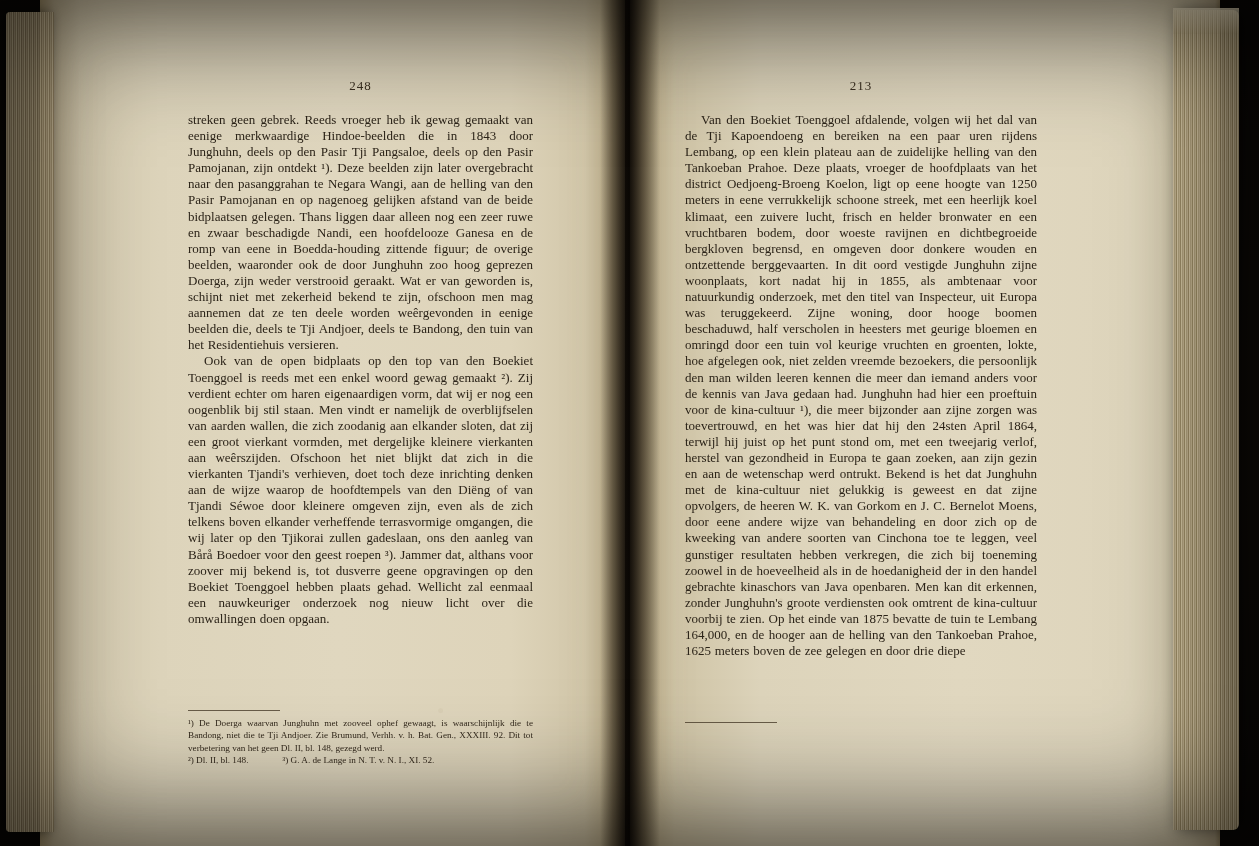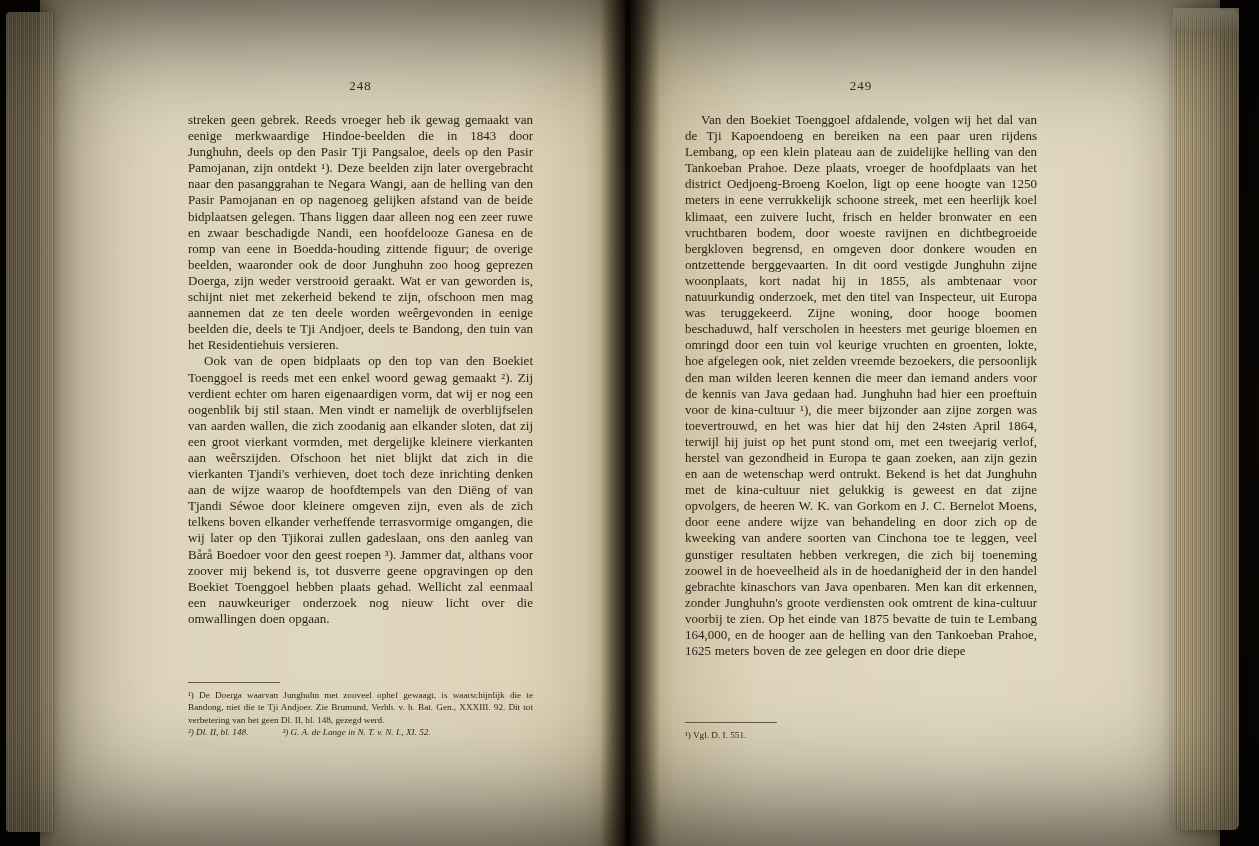--- a/index.html
+++ b/index.html
@@ -168,33 +168,33 @@
     margin: 10px 0 6px 0;
     opacity: 0.8;
   }
   .footnotes {
     font-size: 9.2px;
     line-height: 12.4px;
     text-align: justify;
     color: #33291c;
   }
   .footnotes div { margin: 0; }
-  .fn-inline { display: inline-block; font-style: italic; }
+  .fn-inline { display: inline-block; }
   .fn-gap { display: inline-block; width: 34px; }
   .right-fn-wrap {
     position: absolute;
     left: 685px;
     top: 712px;
     width: 352px;
     z-index: 7;
   }
   .left-fn-wrap {
     position: absolute;
     left: 188px;
-    top: 672px;
+    top: 700px;
     width: 345px;
     z-index: 7;
   }
 
   
   .vignette {
     position: absolute;
     inset: 0;
     z-index: 20;
     pointer-events: none;
@@ -228,27 +228,24 @@
     <div class="rule"></div>
     <div class="footnotes">
       <div>¹) De Doerga waarvan Junghuhn met zooveel ophef gewaagt, is waarschijnlijk die te Bandong, niet die te Tji Andjoer. Zie Brumund, Verhh. v. h. Bat. Gen., XXXIII. 92. Dit tot verbetering van het geen Dl. II, bl. 148, gezegd werd.</div>
       <div>
         <span class="fn-inline">²) Dl. II, bl. 148.</span><span class="fn-gap"></span><span class="fn-inline">³) G. A. de Lange in N. T. v. N. I., XI. 52.</span>
       </div>
     </div>
   </div>
 
   <div class="text-col col-right">
-    <div class="folio">249</div>
+    <div class="folio">213</div>
     <div class="body-text">
       <p class="indent">Van den Boekiet Toenggoel afdalende, volgen wij het dal van de Tji Kapoendoeng en bereiken na een paar uren rijdens Lembang, op een klein plateau aan de zuidelijke helling van den Tankoeban Prahoe. Deze plaats, vroeger de hoofdplaats van het district Oedjoeng-Broeng Koelon, ligt op eene hoogte van 1250 meters in eene verrukkelijk schoone streek, met een heerlijk koel klimaat, een zuivere lucht, frisch en helder bronwater en een vruchtbaren bodem, door woeste ravijnen en dichtbegroeide bergkloven begrensd, en omgeven door donkere wouden en ontzettende berggevaarten. In dit oord vestigde Junghuhn zijne woonplaats, kort nadat hij in 1855, als ambtenaar voor natuurkundig onderzoek, met den titel van Inspecteur, uit Europa was teruggekeerd. Zijne woning, door hooge boomen beschaduwd, half verscholen in heesters met geurige bloemen en omringd door een tuin vol keurige vruchten en groenten, lokte, hoe afgelegen ook, niet zelden vreemde bezoekers, die persoonlijk den man wilden leeren kennen die meer dan iemand anders voor de kennis van Java gedaan had. Junghuhn had hier een proeftuin voor de kina-cultuur ¹), die meer bijzonder aan zijne zorgen was toevertrouwd, en het was hier dat hij den 24sten April 1864, terwijl hij juist op het punt stond om, met een tweejarig verlof, herstel van gezondheid in Europa te gaan zoeken, aan zijn gezin en aan de wetenschap werd ontrukt. Bekend is het dat Junghuhn met de kina-cultuur niet gelukkig is geweest en dat zijne opvolgers, de heeren W. K. van Gorkom en J. C. Bernelot Moens, door eene andere wijze van behandeling en door zich op de kweeking van andere soorten van Cinchona toe te leggen, veel gunstiger resultaten hebben verkregen, die zich bij toeneming zoowel in de hoeveelheid als in de hoedanigheid der in den handel gebrachte kinaschors van Java openbaren. Men kan dit erkennen, zonder Junghuhn's groote verdiensten ook omtrent de kina-cultuur voorbij te zien. Op het einde van 1875 bevatte de tuin te Lembang 164,000, en de hooger aan de helling van den Tankoeban Prahoe, 1625 meters boven de zee gelegen en door drie diepe</p>
     </div>
   </div>
 
   <div class="right-fn-wrap">
     <div class="rule"></div>
-    <div class="footnotes">
-      <div>¹) Vgl. D. I. 551.</div>
-    </div>
   </div>
 
   <div class="vignette"></div>
 </div>
 
 </body></html>

